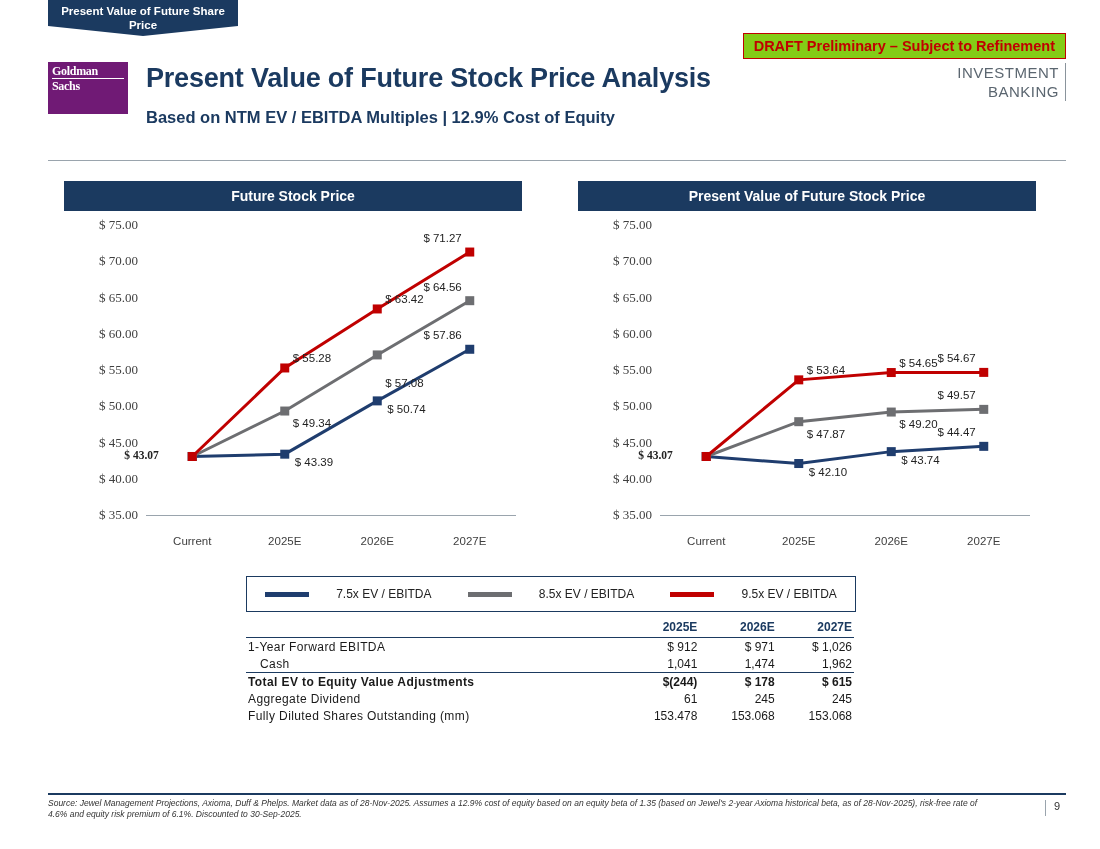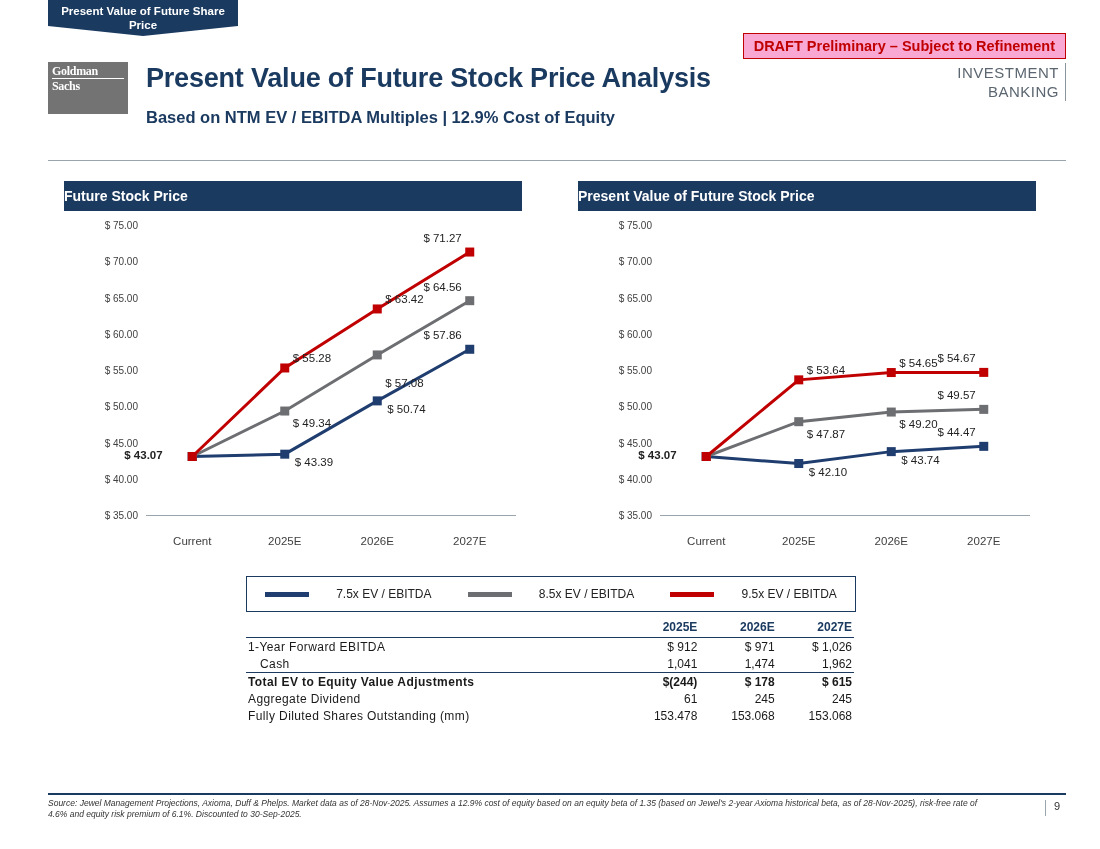--- a/index.html
+++ b/index.html
@@ -3,50 +3,50 @@
 <meta charset="utf-8">
 <style>
   html,body{margin:0;padding:0;}
   body{width:1100px;height:849px;background:#ffffff;font-family:"Liberation Sans",sans-serif;position:relative;overflow:hidden;}
 
   .tab-banner{position:absolute;left:48px;top:0;width:190px;height:36px;background:#1b3a60;color:#ffffff;
     font-size:11.5px;font-weight:bold;text-align:center;line-height:14px;display:flex;align-items:center;justify-content:center;
     clip-path:polygon(0 0,100% 0,100% 72%,50% 100%,0 72%);padding:0 8px;box-sizing:border-box;}
 
   .draft-box{position:absolute;right:34px;top:33px;border:1px solid #c00000;color:#c00000;font-weight:bold;font-size:14.5px;
-    padding:4px 10px;background:#f9a8d4;}
-
-  .gs-logo{position:absolute;left:48px;top:62px;width:80px;height:52px;background:#737373;}
+    padding:4px 10px;background:#84cc16;}
+
+  .gs-logo{position:absolute;left:48px;top:62px;width:80px;height:52px;background:#701a75;}
   .gs-logo .gs-text{font-family:"Liberation Serif",serif;font-size:12px;font-weight:bold;color:#ffffff;line-height:12px;
     padding:3px 4px 0 4px;letter-spacing:-0.3px;}
   .gs-logo .gs-rule{height:1px;background:#ffffff;margin:1px 4px 1px 4px;}
 
   .title{position:absolute;left:146px;top:63px;font-size:27px;font-weight:bold;color:#1b3a60;letter-spacing:-0.2px;}
   .subtitle{position:absolute;left:146px;top:108px;font-size:16.5px;font-weight:bold;color:#1b3a60;}
 
   .ib{position:absolute;right:34px;top:63px;text-align:right;color:#5b6670;font-size:15px;line-height:19px;
     border-right:1px solid #8a949c;padding-right:6px;letter-spacing:0.5px;}
 
   .hrule{position:absolute;left:48px;right:34px;top:160px;height:1px;background:#9aa4ad;}
 
   .panel-hdr{position:absolute;height:30px;background:#1b3a60;color:#ffffff;font-size:14px;font-weight:bold;
-    display:flex;align-items:center;}
+    display:flex;align-items:center;justify-content:center;}
   #hdr-left{left:64px;top:181px;width:458px;}
   #hdr-right{left:578px;top:181px;width:458px;}
 
   .chart{position:absolute;top:215px;height:330px;}
   #chart-left{left:64px;width:460px;}
   #chart-right{left:578px;width:460px;}
 
-  .ylab{position:absolute;font-size:10px;color:#404040;right:100%;margin-right:6px;transform:translateY(-50%);white-space:nowrap;}
+  .ylab{position:absolute;font-size:13px;color:#404040;right:100%;margin-right:6px;transform:translateY(-50%);white-space:nowrap;font-family:Liberation Serif, serif;}
   .xlab{position:absolute;font-size:11.5px;color:#404040;transform:translateX(-50%);top:320px;white-space:nowrap;}
   .axis-line{position:absolute;background:#9aa4ad;}
 
   .dlabel{position:absolute;font-size:11.5px;color:#222;white-space:nowrap;}
-  .dlabel.bold{font-weight:bold;}
+  .dlabel.bold{font-weight:bold;font-family:Liberation Serif, serif;}
 
   .legend{position:absolute;left:246px;top:576px;width:608px;height:34px;border:1px solid #1b3a60;background:#fff;
     display:flex;align-items:center;justify-content:space-around;}
   .legend-item{display:flex;align-items:center;gap:27px;font-size:12px;color:#222;}
   .legend-swatch{width:44px;height:5px;display:inline-block;}
 
   .table{position:absolute;left:246px;top:618px;width:608px;font-size:12px;color:#1a1a1a;}
   .table table{border-collapse:collapse;width:100%;}
   .table th{font-weight:bold;color:#1b3a60;font-size:12px;text-align:right;padding:2px 2px 3px 2px;}
   .table th.lbl{text-align:left;}

